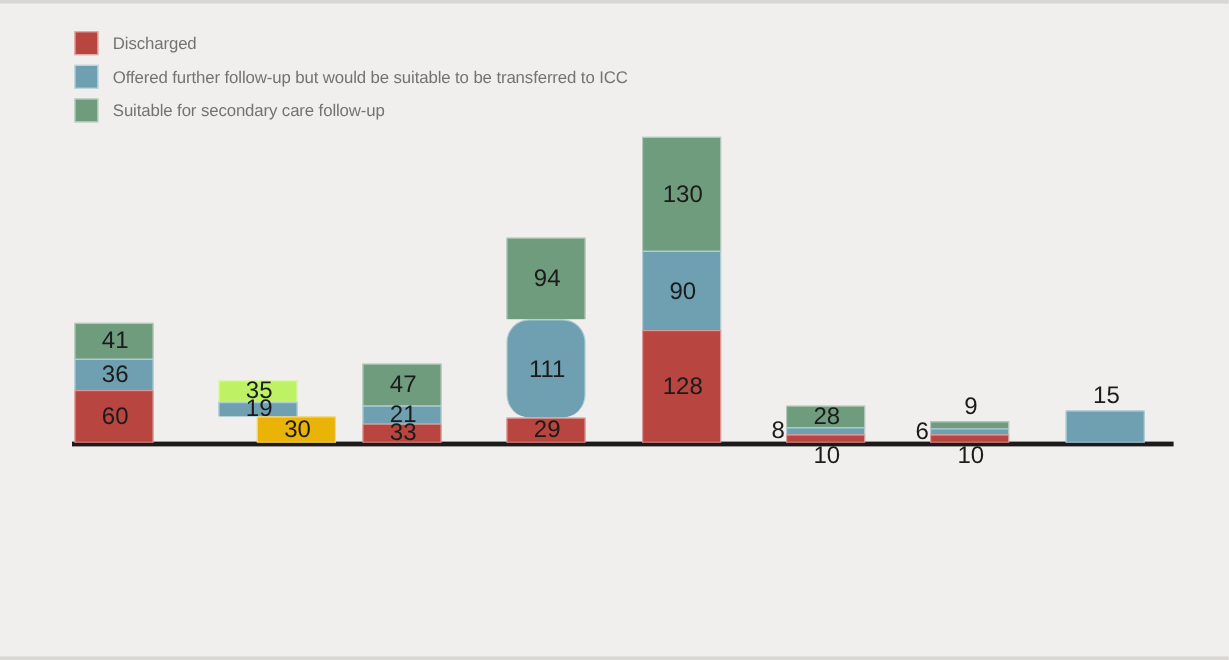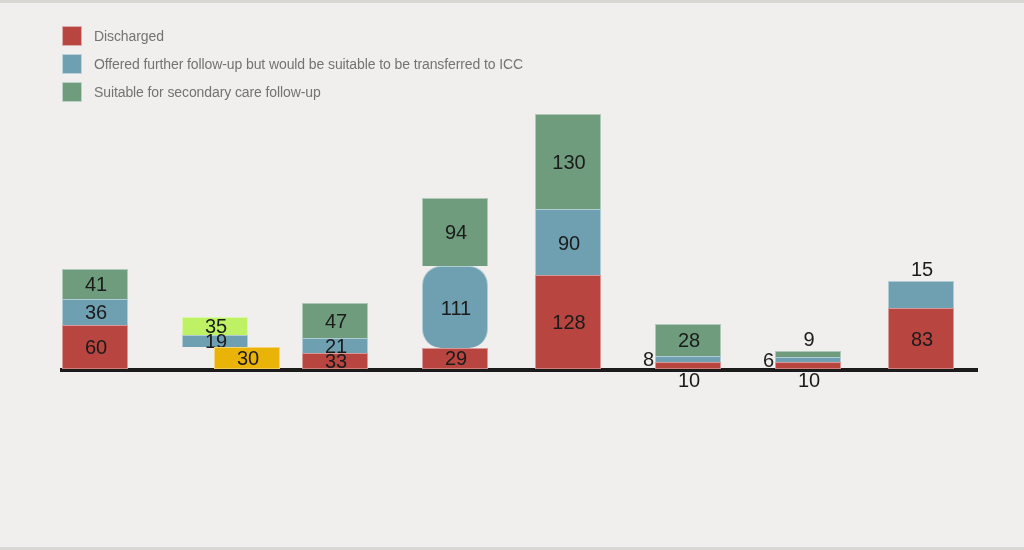--- a/index.html
+++ b/index.html
@@ -162,21 +162,21 @@
           <div class="seg" style="height: 65.97px; background: rgb(110, 160, 177);">
             <span class="seg-value inside">90</span>
           </div>
           <div class="seg" style="height: 93.824px; background: rgb(184, 69, 63);">
             <span class="seg-value inside">128</span>
           </div>
         </div>
       </div>
       <div class="bar-group" style="left: 655px;">
         <div class="bar-stack">
-          <div class="seg" style="height: 32px; background: rgb(110, 156, 124);">
+          <div class="seg" style="height: 18px; background: rgb(110, 156, 124);">
             <span class="seg-value inside">28</span>
           </div>
           <div class="seg" style="height: 5.864px; background: rgb(110, 160, 177);">
             <span class="seg-value left">8</span>
           </div>
           <div class="seg" style="height: 7.33px; background: rgb(184, 69, 63);">
             <span class="seg-value below">10</span>
           </div>
         </div>
       </div>
@@ -191,19 +191,16 @@
           <div class="seg" style="height: 7.33px; background: rgb(184, 69, 63);">
             <span class="seg-value below">10</span>
           </div>
         </div>
       </div>
       <div class="bar-group" style="left: 888px;">
         <div class="bar-stack">
           <div class="seg" style="height: 27px; background: rgb(110, 160, 177);">
             <span class="seg-value above">15</span>
           </div>
-          <div class="seg" style="height: 60.839px; background: rgb(184, 69, 63);">
-            <span class="seg-value inside">83</span>
-          </div>
         </div>
       </div>
     </div>
 </div>
 
 </body></html>

